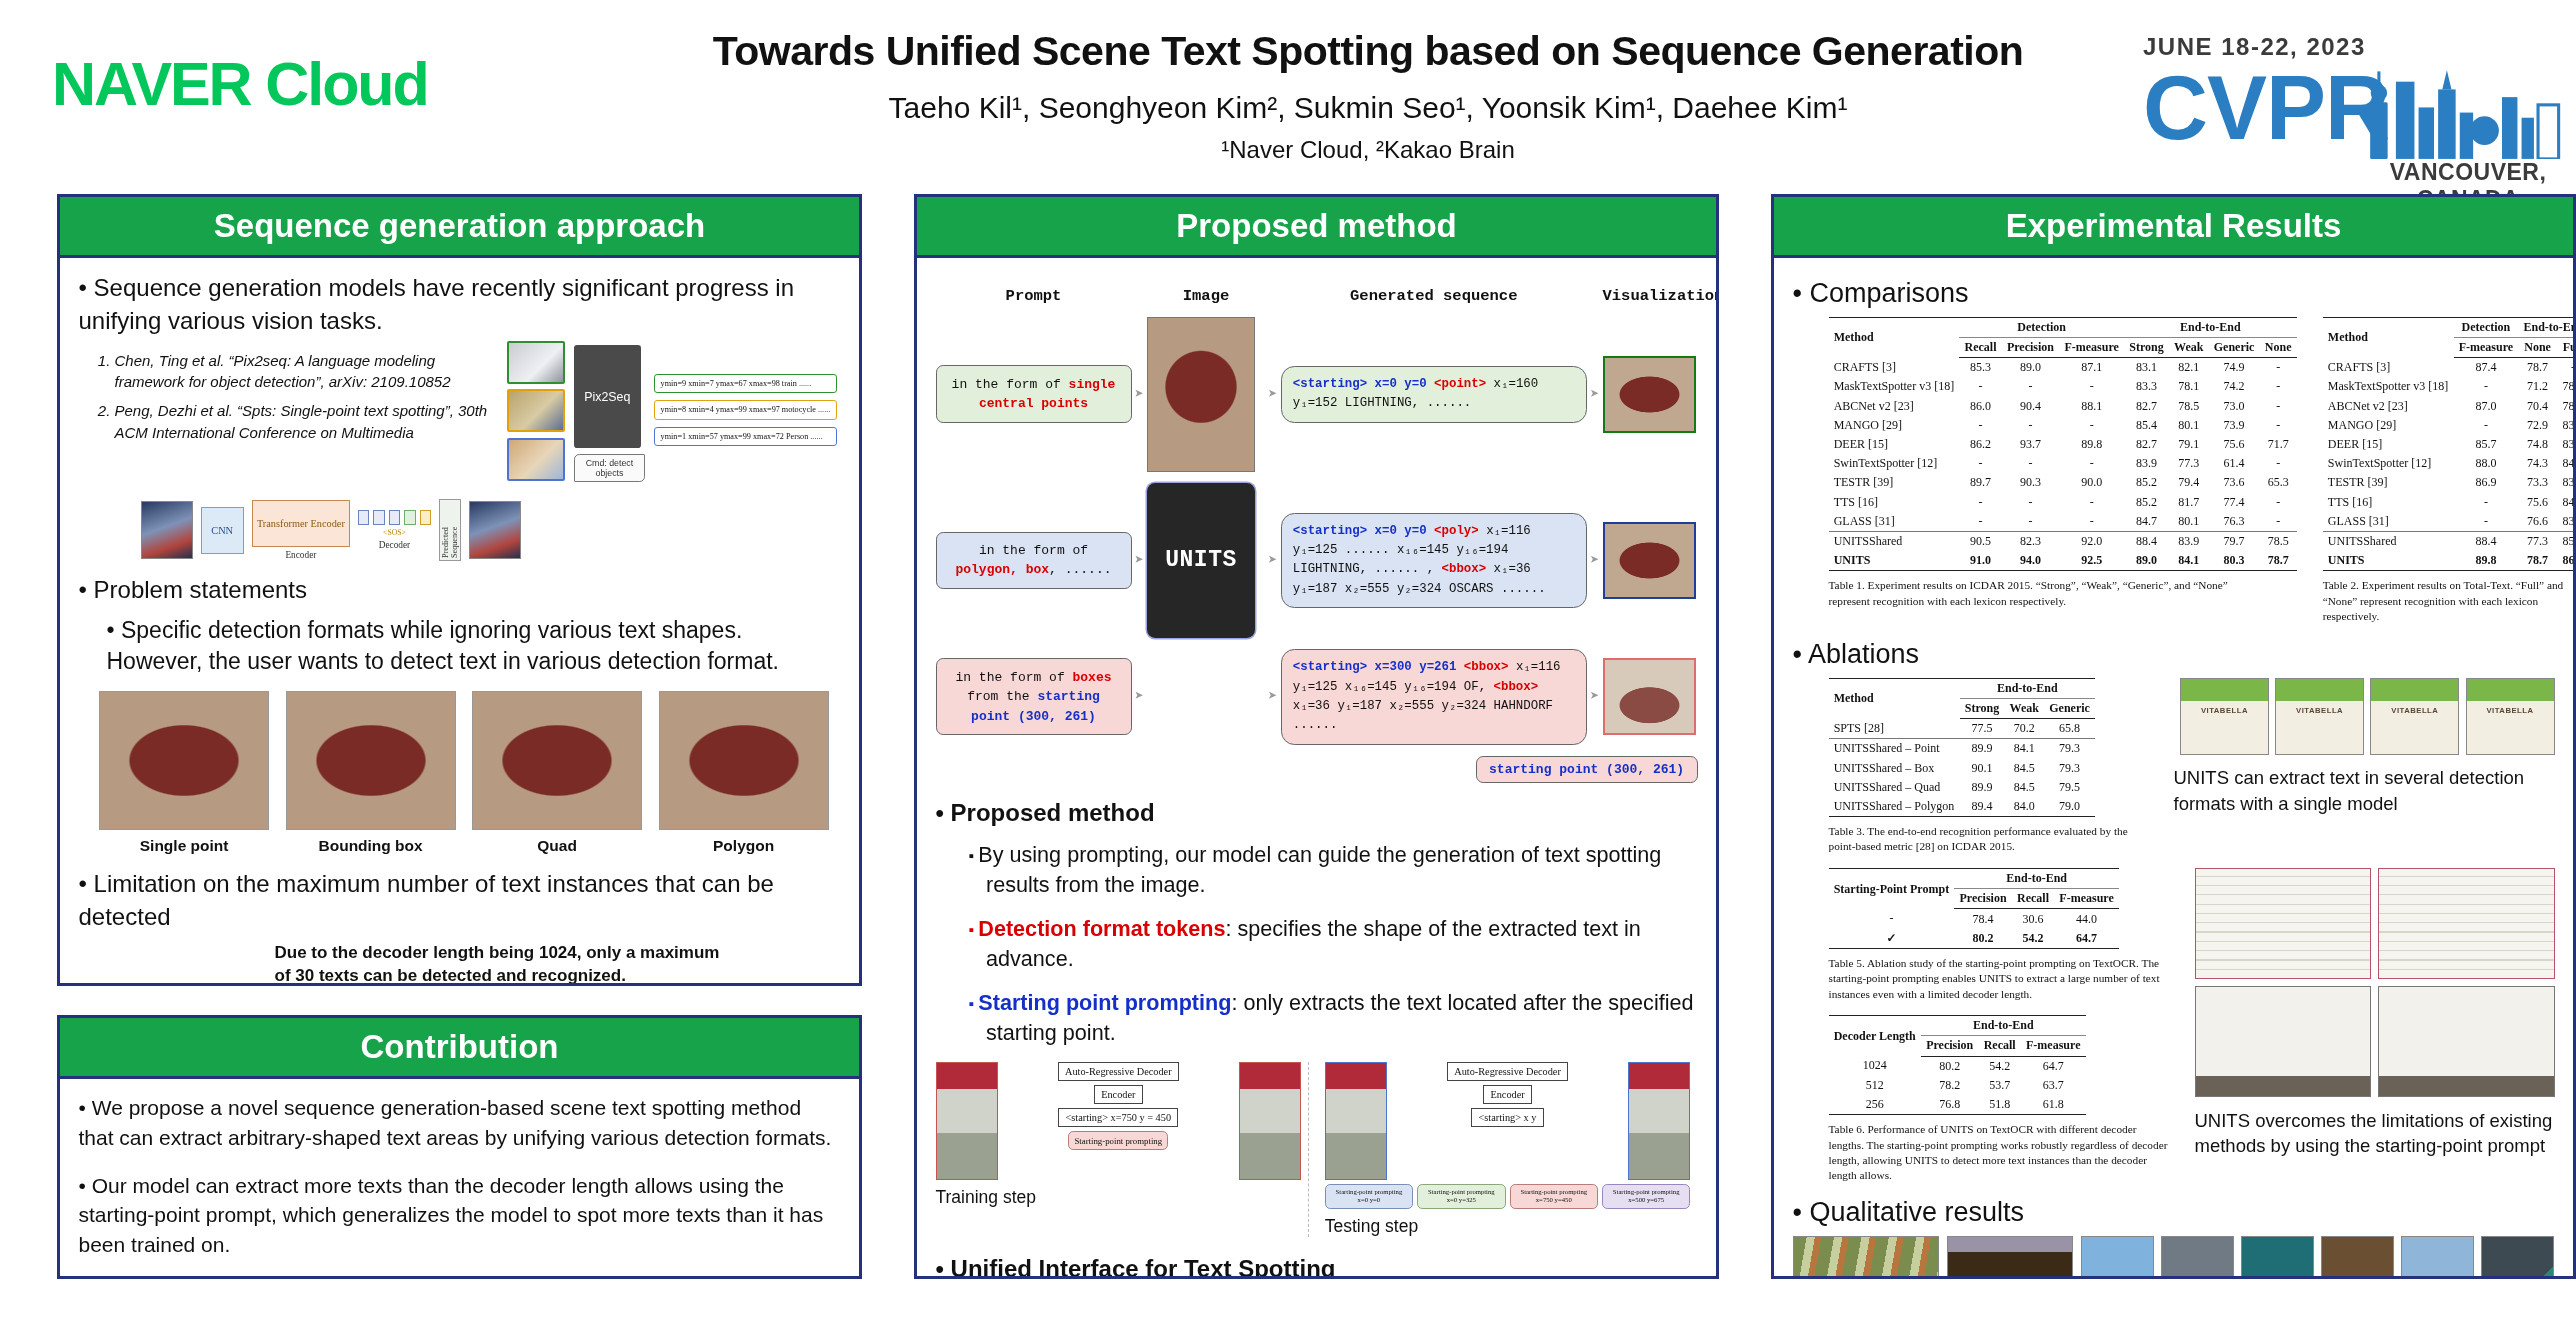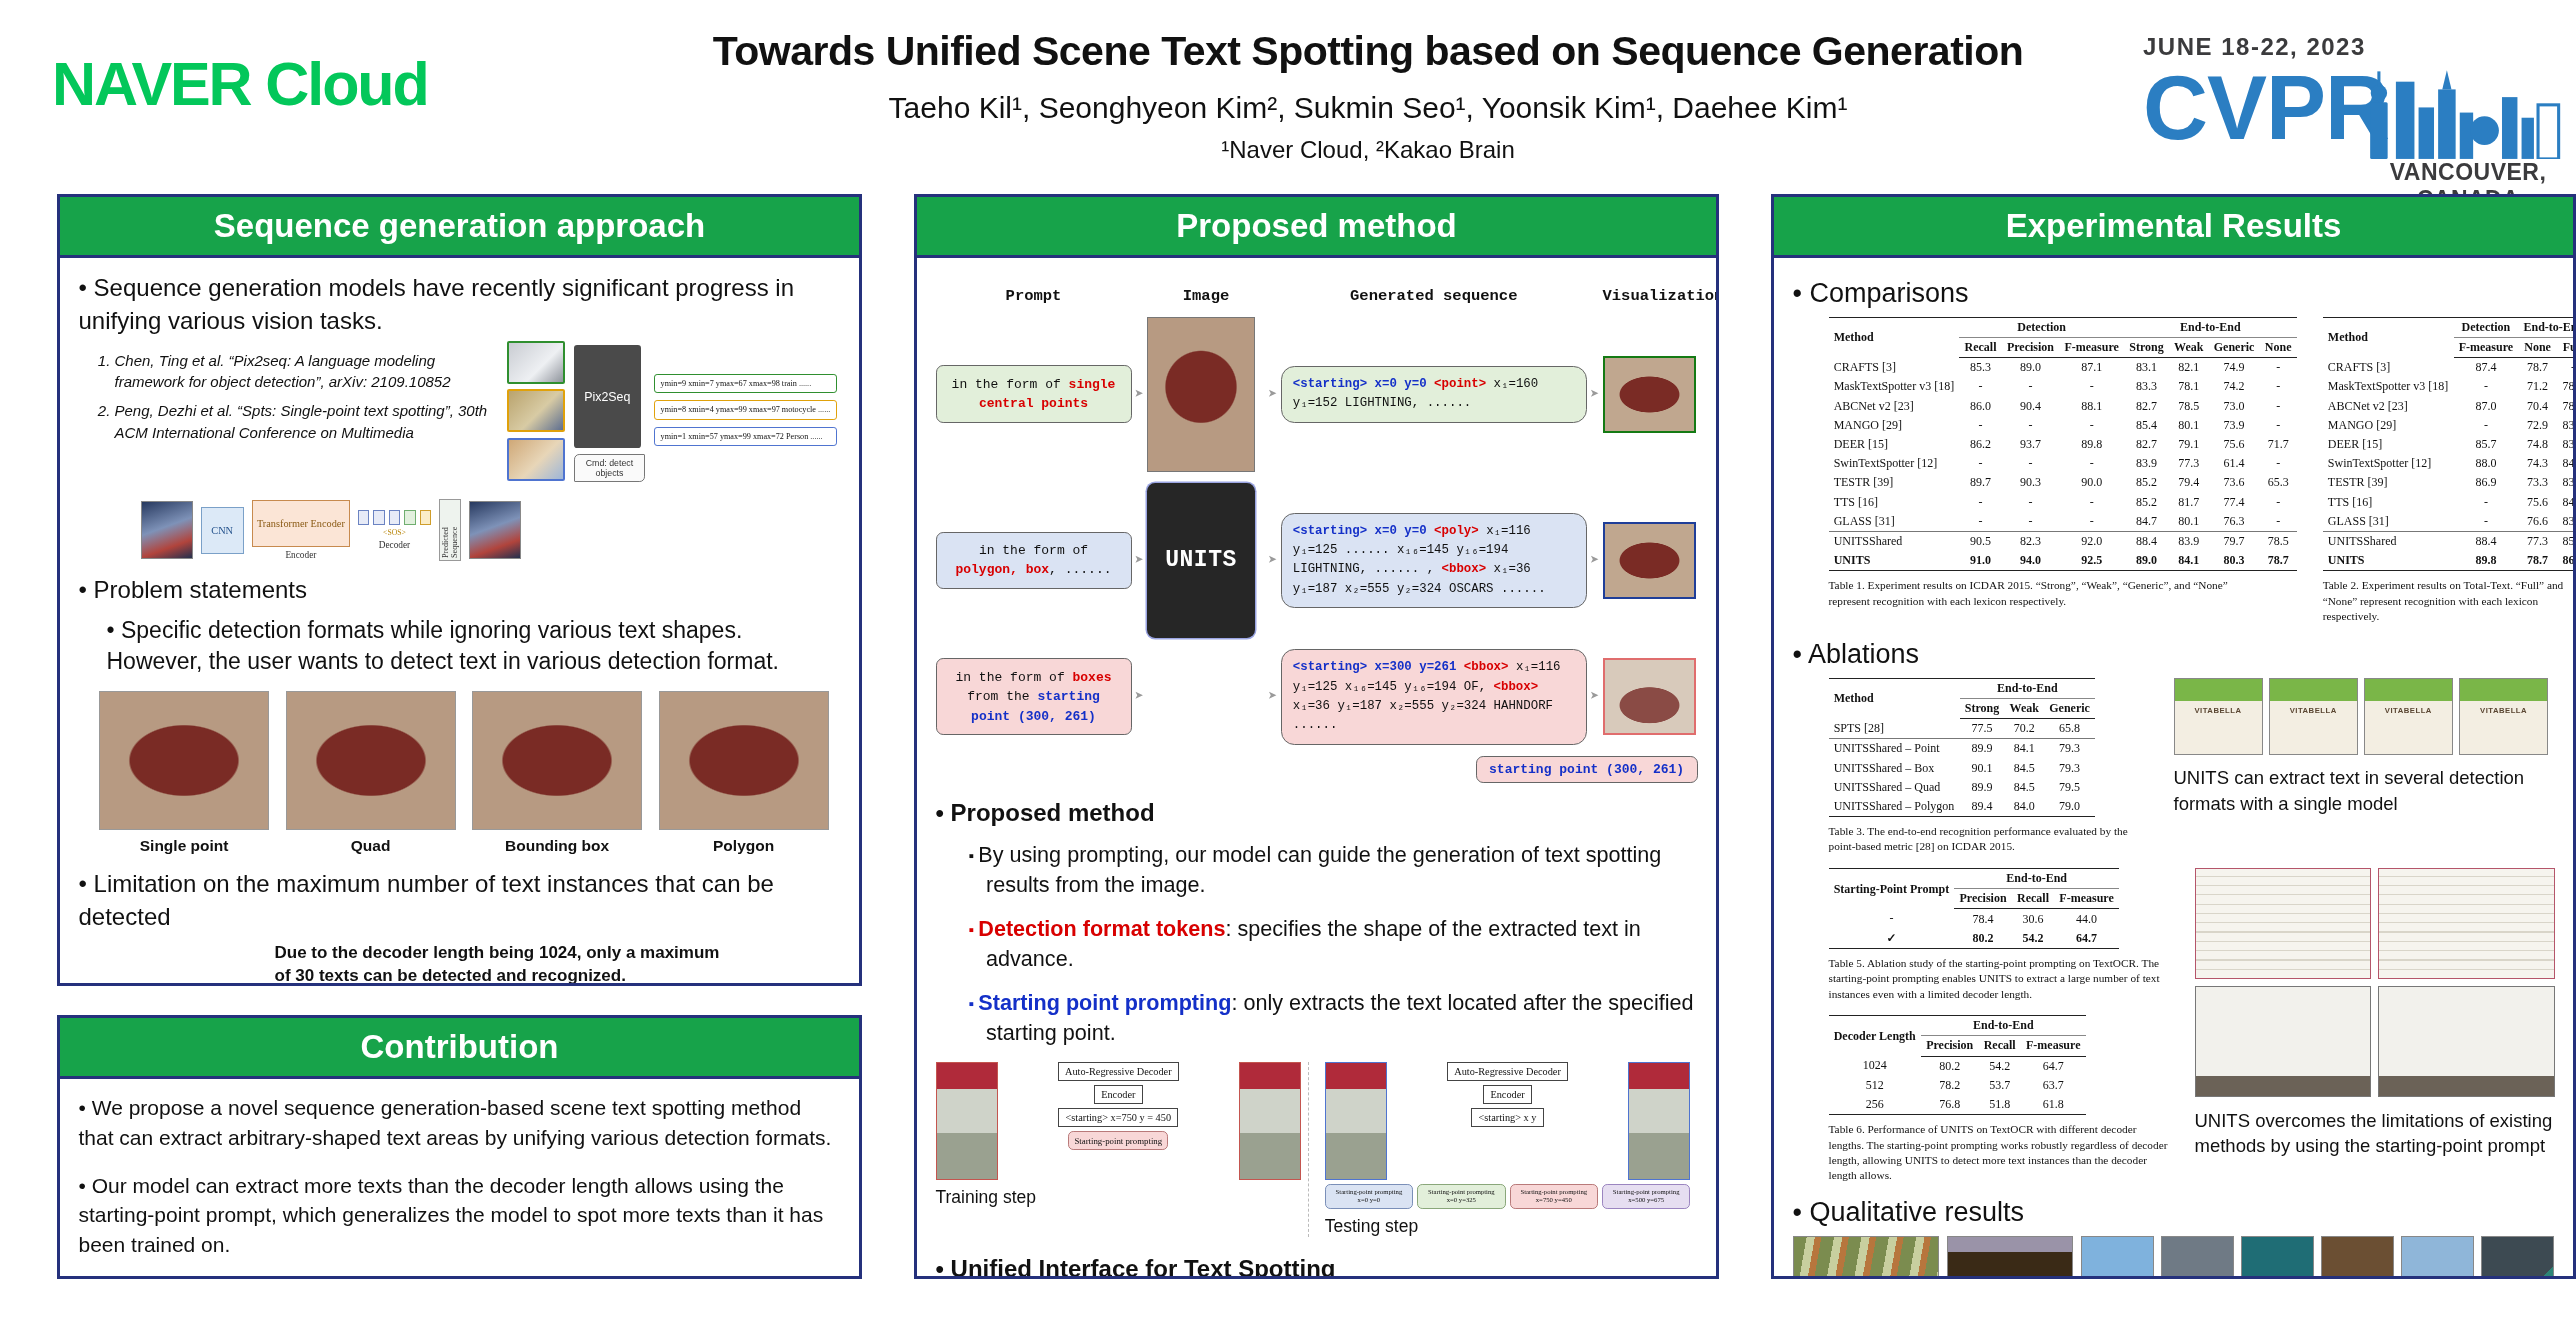--- a/index.html
+++ b/index.html
@@ -113,21 +113,21 @@
   .ptable { border-collapse:collapse; font-family:"Liberation Serif",serif; font-size:12px; }
   .ptable th, .ptable td { padding:2.1px 5.2px; text-align:center; white-space:nowrap; }
   .ptable thead tr:first-child th { border-top:1.5px solid #222; }
   .ptable .gh { border-bottom:1px solid #888; }
   .ptable thead tr:last-child th { border-bottom:1px solid #222; }
   .ptable tbody tr:last-child td { border-bottom:1.5px solid #222; }
   .ptable .tm { text-align:left; }
   .ptable tr.sep td { border-top:1px solid #777; }
   .ptable tr.bold td { font-weight:bold; }
   .tcap { font-family:"Liberation Serif",serif; font-size:11.3px; line-height:1.35; margin-top:7.2px; }
-  .vitrow { display:flex; gap:6.2px; }
+  .vitrow { display:flex; gap:6.2px;justify-content:flex-end; }
   .vb { width:89px; height:77px; border:0.5px solid #888; background:linear-gradient(180deg,#7ab648 0 30%, #f3eee2 30% 100%); position:relative; }
   .vb span { position:absolute; top:36%; width:100%; text-align:center; font-size:7.7px; font-weight:bold; color:#5a4632; letter-spacing:0.5px; }
   .sidecap { font-size:18.5px; line-height:1.4; margin-top:10.3px; }
   .docgrid { display:grid; grid-template-columns:1fr 1fr; gap:7.2px; }
   .doc { height:111px; border:1.5px solid #b5556a; background:repeating-linear-gradient(0deg,#f6f4ee 0 8.2px,#d9d5c9 8.2px 9.3px); }
   .wb2 { height:111px; border:1.5px solid #777; background:linear-gradient(0deg,#6b6257 0 18%, #f2f1ec 18%),
          repeating-linear-gradient(25deg, transparent 0 12.4px, rgba(60,110,190,.35) 12.4px 13.4px); }
   .qualrow { display:flex; gap:7.2px; margin-top:5.2px; }
   .q { height:155px; border:0.5px solid #888; }
   .q1 { width:155px; background:repeating-linear-gradient(100deg,#7b8c4f 0 12.4px,#c8cf9f 12.4px 20.6px,#b7763d 20.6px 27px); }
@@ -232,25 +232,25 @@
           <div class="b1" style="margin-top:12.4px">Problem statements</div>
           <div class="b2" style="margin-top:9.3px">Specific detection formats while ignoring various text shapes. However, the user wants to detect text in various detection format.</div>
 
           <div class="oscars">
             <div class="osc">
               <div class="osc-img"></div>
               <div class="osc-lab">Single point</div>
             </div>
             <div class="osc">
               <div class="osc-img"></div>
-              <div class="osc-lab">Quad</div>
+              <div class="osc-lab">Bounding box</div>
             </div>
             <div class="osc">
               <div class="osc-img"></div>
-              <div class="osc-lab">Bounding box</div>
+              <div class="osc-lab">Quad</div>
             </div>
             <div class="osc">
               <div class="osc-img"></div>
               <div class="osc-lab">Polygon</div>
             </div>
           </div>
 
           <div class="b1" style="margin-top:13.4px">Limitation on the maximum number of text instances that can be detected</div>
           <div class="note">Due to the decoder length being 1024, only a maximum of 30 texts can be detected and recognized.</div>
 

